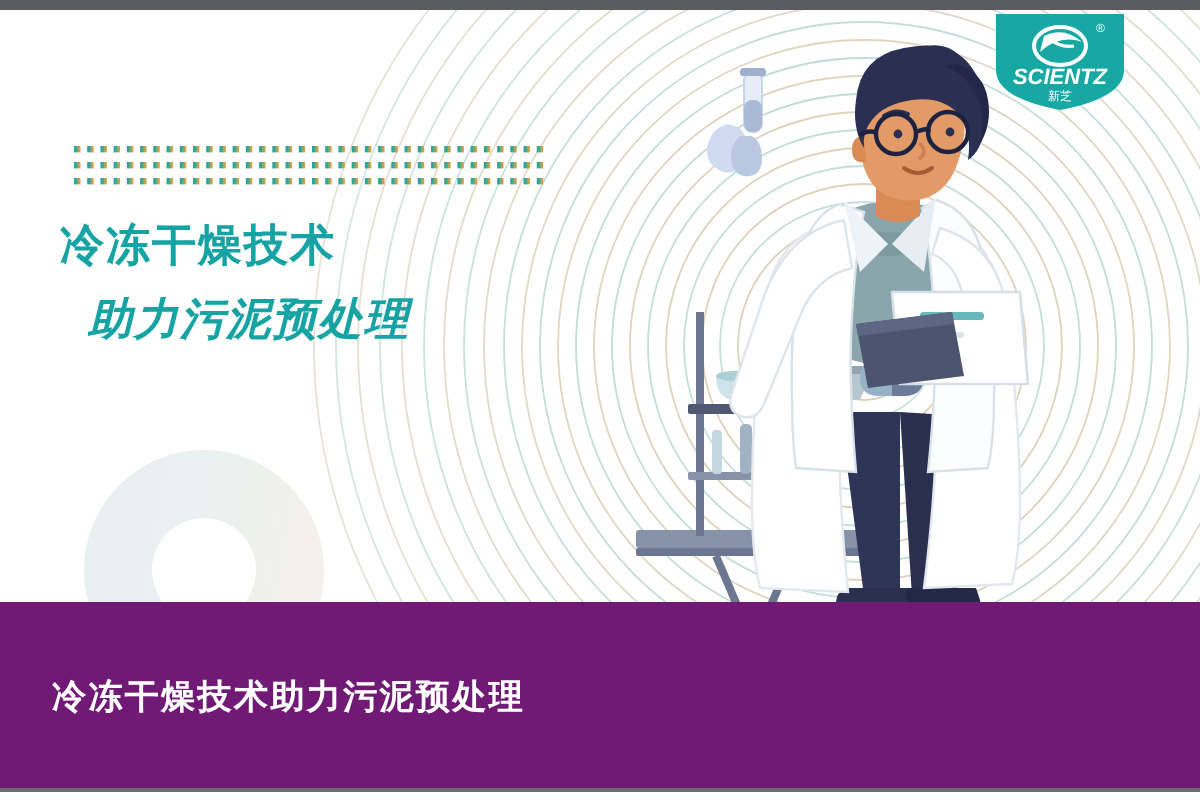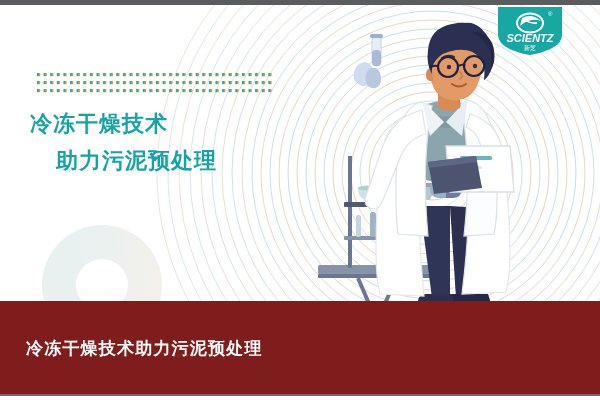--- a/index.html
+++ b/index.html
@@ -95,21 +95,21 @@
     top: 100px;
     z-index: 6;
     color: #17a3a3;
     font-weight: bold;
     font-size: 22px;
     line-height: 37px;
     letter-spacing: 1px;
     white-space: nowrap;
   }
   .headline .l1 { display:block; }
-  .headline .l2 { display:block; margin-left: 26px; }
+  .headline .l2 { display:block; margin-left: 14px; font-style: italic; }
 
   
   .illus {
     position: absolute;
     left: 300px;
     top: 5px;
     width: 300px;
     height: 300px;
     z-index: 8;
   }
@@ -124,21 +124,21 @@
     z-index: 40;
   }
 
   
   .band {
     position: absolute;
     left: 0;
     top: 296px;
     width: 600px;
     height: 98px;
-    background: #7f1d1d;
+    background: #701a75;
     z-index: 30;
   }
   .band-text {
     position: absolute;
     left: 26px;
     top: 36px;
     color: #ffffff;
     font-size: 17px;
     font-weight: bold;
     letter-spacing: 1.2px;

